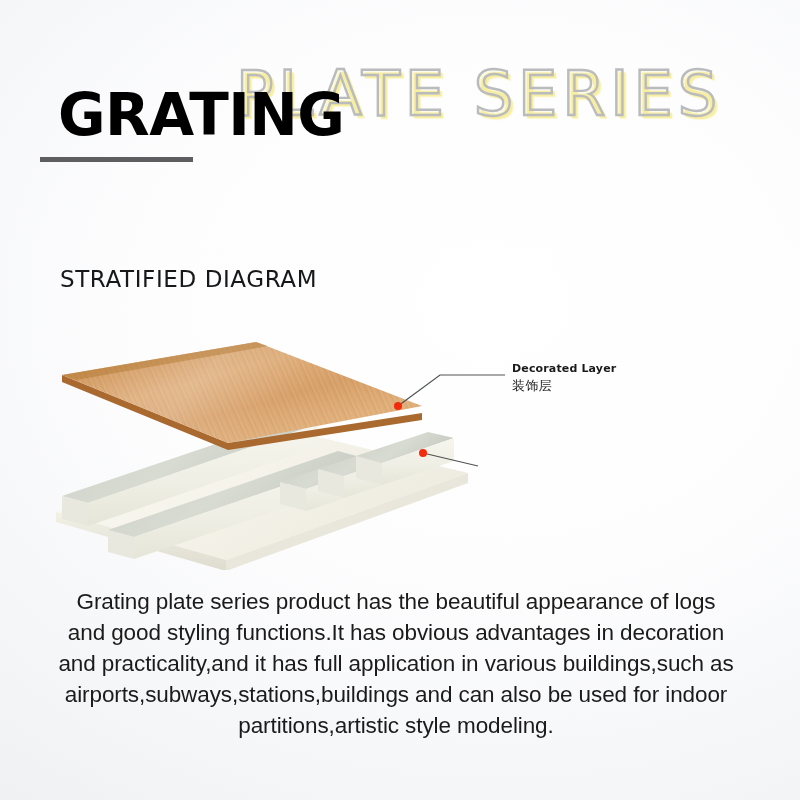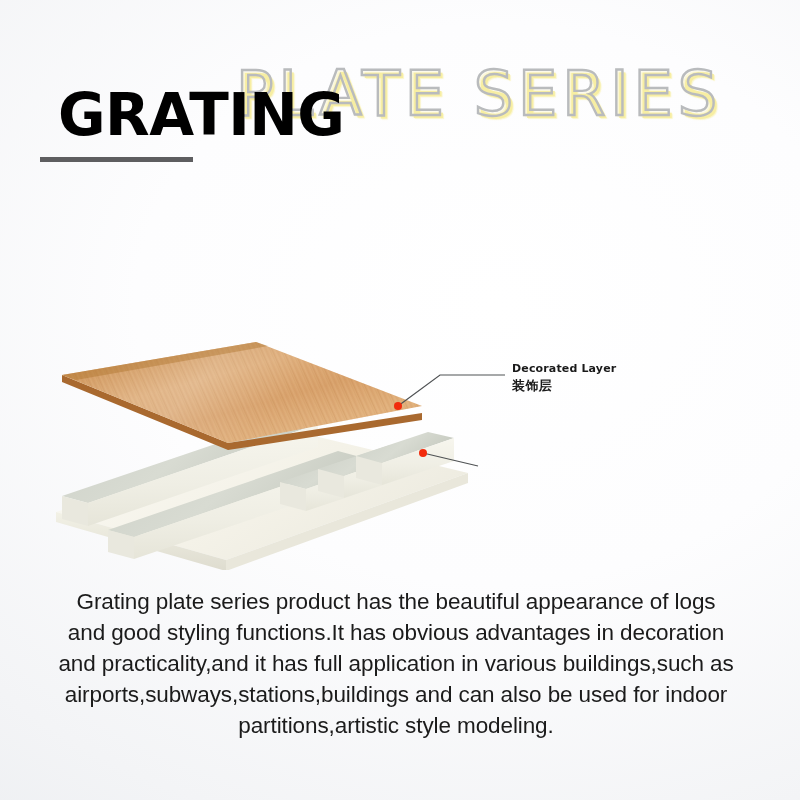--- a/index.html
+++ b/index.html
@@ -98,21 +98,21 @@
     white-space: nowrap;
   }
   .callout .line-en {
     font-size: 11px;
     font-weight: 600;
     letter-spacing: 0.15px;
     line-height: 15px;
   }
   .callout .line-cn {
     font-size: 13px;
-    font-weight: 700;
+    font-weight: 400;
     letter-spacing: 0.4px;
     line-height: 16px;
     margin-top: 2px;
   }
   #callout-decorated { left: 512px; top: 361px; }
   #callout-backing   { left: 485px; top: 458px; }
 
   
   .body-copy {
     position: absolute;
@@ -131,20 +131,21 @@
 <body>
 
 <div id="page">
 
   <div class="header-zone">
     <div class="ghost-title">PLATE SERIES</div>
     <div class="main-title">GRATING</div>
     <div class="title-rule"></div>
   </div>
 
+  <div class="section-heading">STRATIFIED DIAGRAM</div>
 
   <div class="diagram">
     <svg width="800" height="240" viewBox="0 0 800 240" xmlns="http://www.w3.org/2000/svg">
       <defs>
 
         <linearGradient id="woodBase" x1="0" y1="0" x2="1" y2="1">
           <stop offset="0%" stop-color="#c07f3f"></stop>
           <stop offset="18%" stop-color="#cf9457"></stop>
           <stop offset="38%" stop-color="#dda973"></stop>
           <stop offset="58%" stop-color="#d79e66"></stop>

